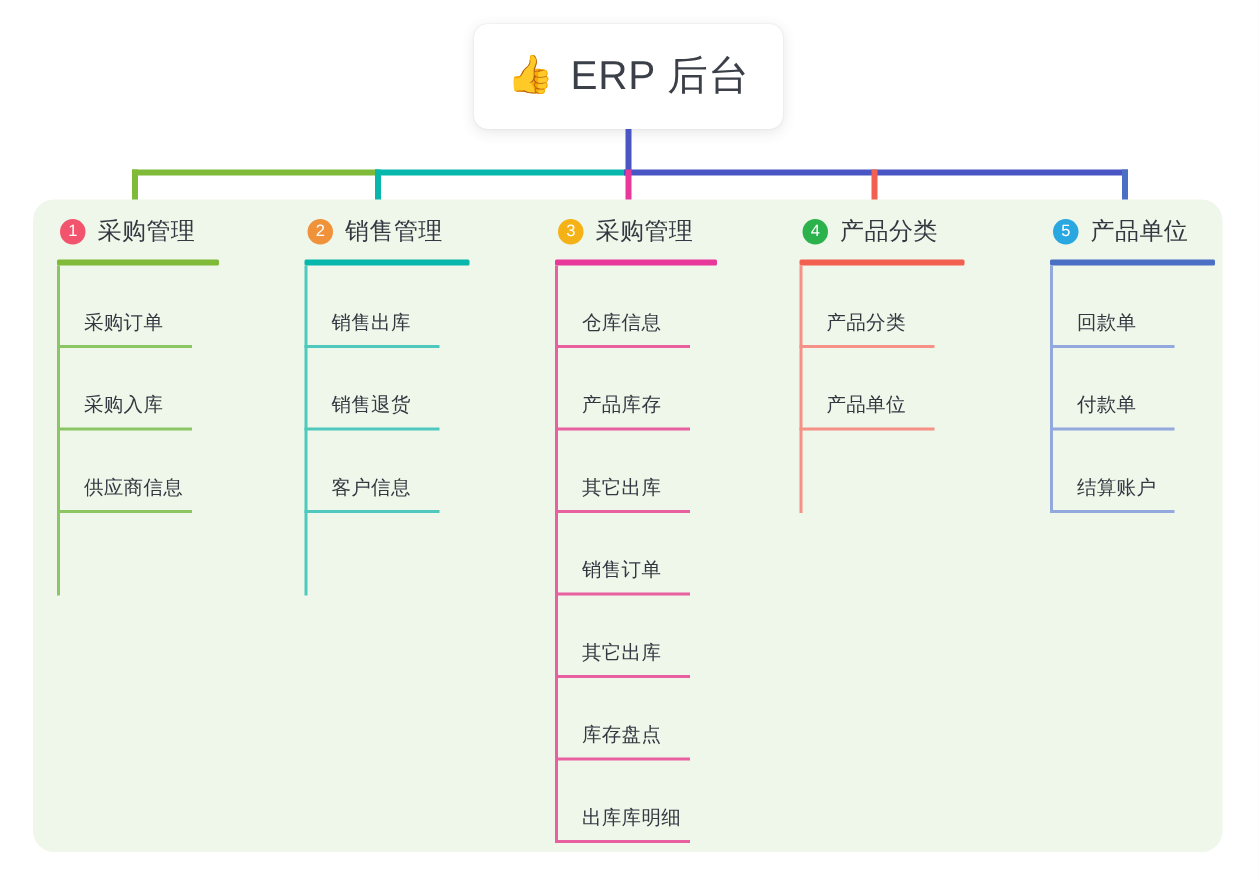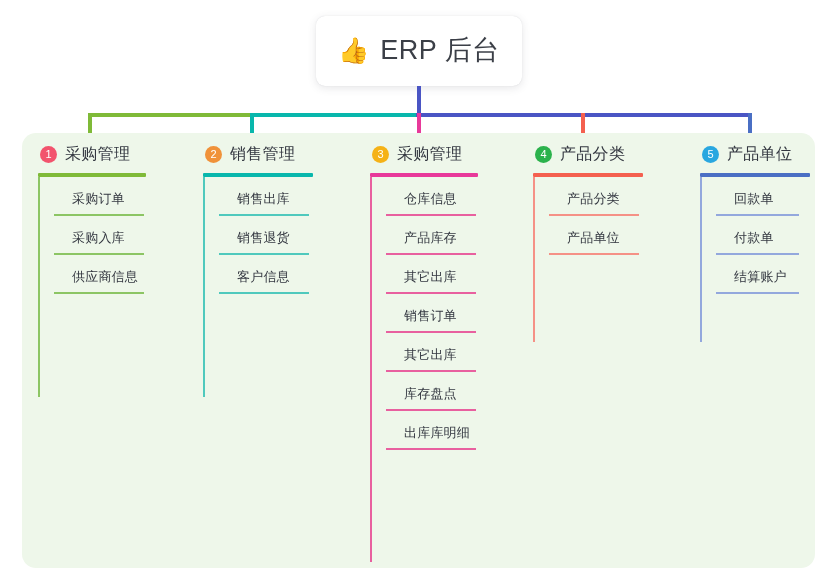--- a/index.html
+++ b/index.html
@@ -144,23 +144,22 @@
     padding-left: 0px;
   }
   .spine {
     position: absolute;
     left: 0px;
     top: 0px;
     width: 2px;
   }
   .leaf {
     position: relative;
-    height: 39px;
+    height: 55px;
     box-sizing: border-box;
-    margin-left: 16px;
   }
   .leaf-label {
     position: absolute;
     left: 18px;
     bottom: 8px;
     font-size: 13px;
     color: #333740;
     white-space: nowrap;
     letter-spacing: 0.2px;
   }

